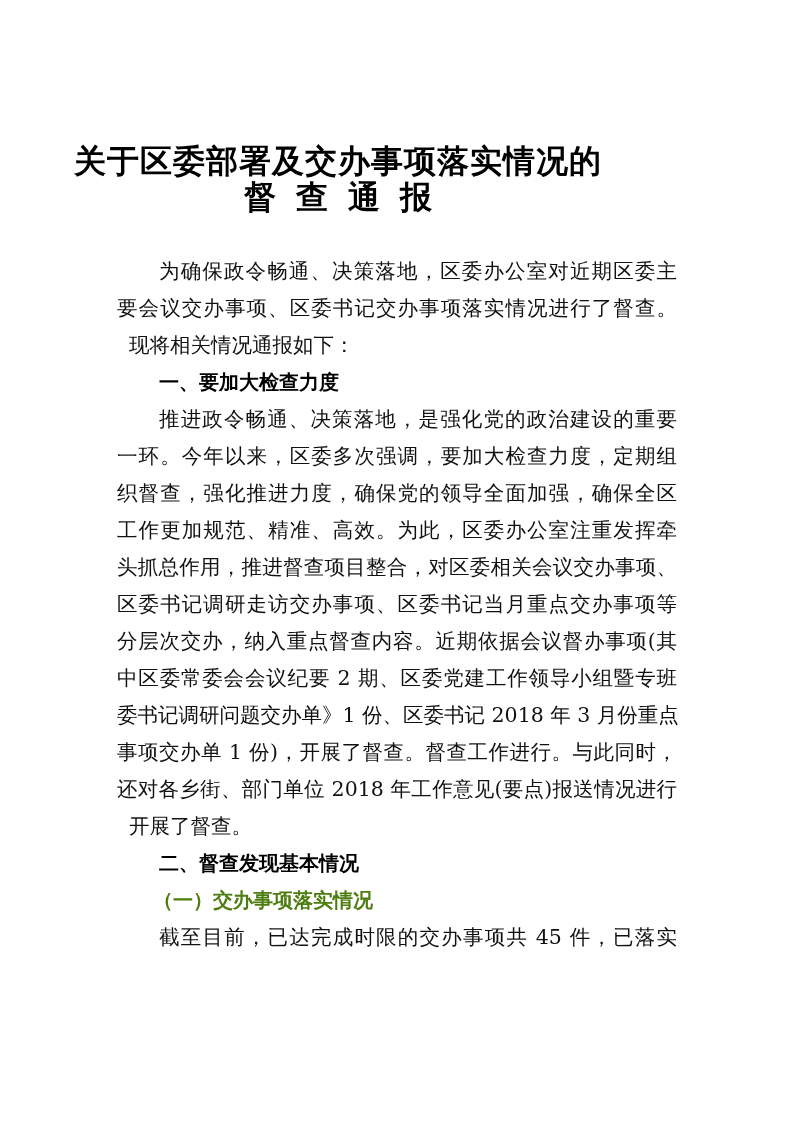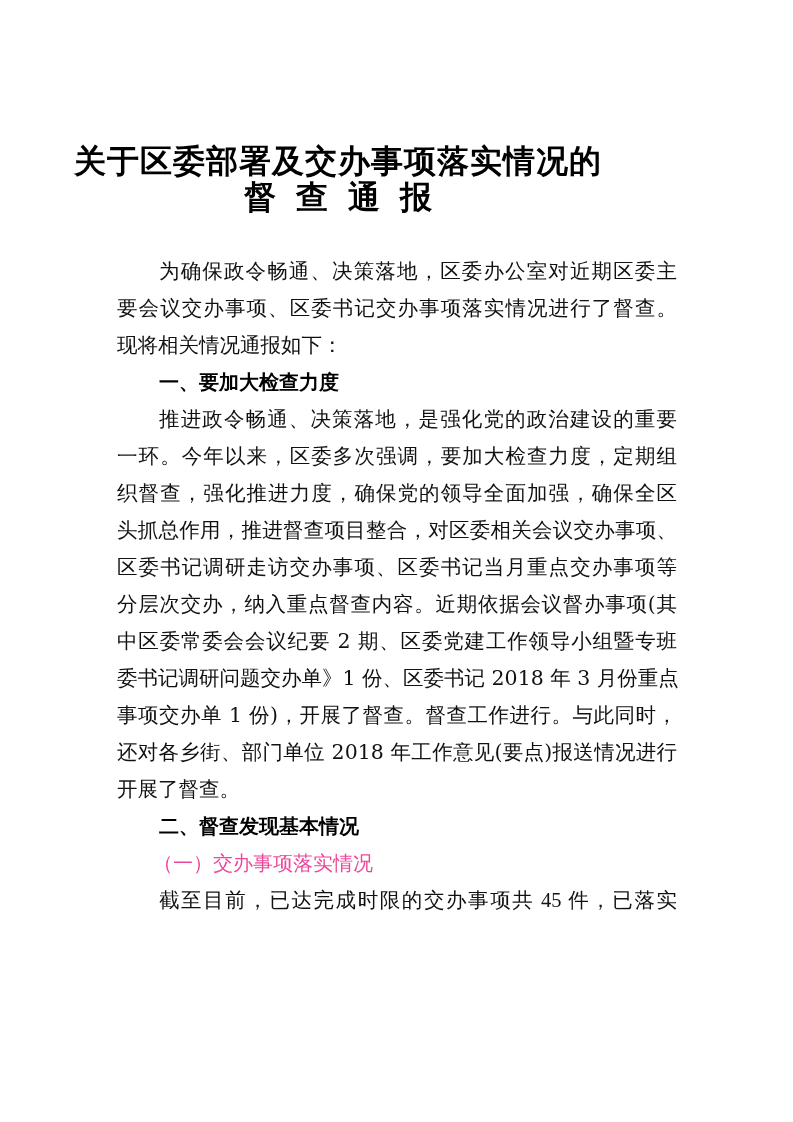--- a/index.html
+++ b/index.html
@@ -6,42 +6,43 @@
   body { width: 793px; height: 1122px; position: relative; overflow: hidden;
          font-family: "DejaVu Serif", "Liberation Serif", serif; color: #111; }
   .title { position: absolute; left: 0; width: 676px; text-align: center;
            font-family: "DejaVu Sans", "Liberation Sans", sans-serif; font-weight: bold;
            font-size: 32px; letter-spacing: 1px; color: #000; }
   .title1 { top: 140px; }
   .title2 { top: 176px; letter-spacing: 20px; padding-left: 20px; box-sizing: border-box; }
   .body { position: absolute; left: 117px; top: 253px; width: 560px; }
   .line { height: 37px; line-height: 37px; font-size: 20.5px; white-space: nowrap;
           text-align: justify; text-align-last: justify; overflow: visible; }
-  .line.last { text-align-last: left; }
-  .indent { padding-left: 42px; font-family: Liberation Serif, serif; }
+  .line.last { text-align-last: left; margin-left: 12px; }
+  .indent { padding-left: 42px; }
   .heading { font-family: "DejaVu Sans", "Liberation Sans", sans-serif; font-weight: bold;
              font-size: 20px; height: 37px; line-height: 37px; padding-left: 42px; color: #000; }
-  .subheading { font-family: "DejaVu Serif", "Liberation Serif", serif; font-weight: normal;
-                font-size: 20px; height: 37px; line-height: 37px; padding-left: 36px; color: #ec4899; }
+  .subheading { font-family: "DejaVu Serif", "Liberation Serif", serif; font-weight: bold;
+                font-size: 20px; height: 37px; line-height: 37px; padding-left: 36px; color: #4d7c0f; }
 </style>
 </head>
 <body>
 
 <div class="title title1">关于区委部署及交办事项落实情况的</div>
 <div class="title title2">督查通报</div>
 
 <div class="body">
   <div class="line indent">为确保政令畅通、决策落地，区委办公室对近期区委主</div>
   <div class="line">要会议交办事项、区委书记交办事项落实情况进行了督查。</div>
   <div class="line last">现将相关情况通报如下：</div>
 
   <div class="heading">一、要加大检查力度</div>
   <div class="line indent">推进政令畅通、决策落地，是强化党的政治建设的重要</div>
   <div class="line">一环。今年以来，区委多次强调，要加大检查力度，定期组</div>
   <div class="line">织督查，强化推进力度，确保党的领导全面加强，确保全区</div>
+  <div class="line">工作更加规范、精准、高效。为此，区委办公室注重发挥牵</div>
   <div class="line">头抓总作用，推进督查项目整合，对区委相关会议交办事项、</div>
   <div class="line">区委书记调研走访交办事项、区委书记当月重点交办事项等</div>
   <div class="line">分层次交办，纳入重点督查内容。近期依据会议督办事项(其</div>
   <div class="line">中区委常委会会议纪要 2 期、区委党建工作领导小组暨专班</div>
   <div class="line">委书记调研问题交办单》1 份、区委书记 2018 年 3 月份重点</div>
   <div class="line">事项交办单 1 份)，开展了督查。督查工作进行。与此同时，</div>
   <div class="line">还对各乡街、部门单位 2018 年工作意见(要点)报送情况进行</div>
   <div class="line last">开展了督查。</div>
 
   <div class="heading">二、督查发现基本情况</div>

